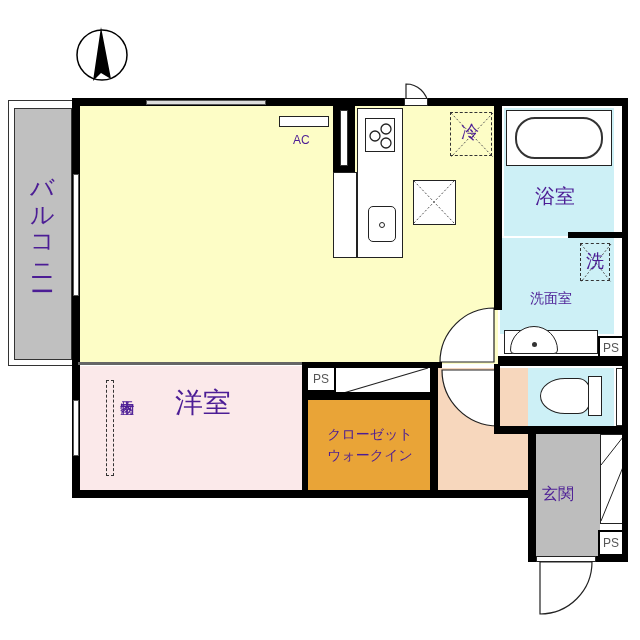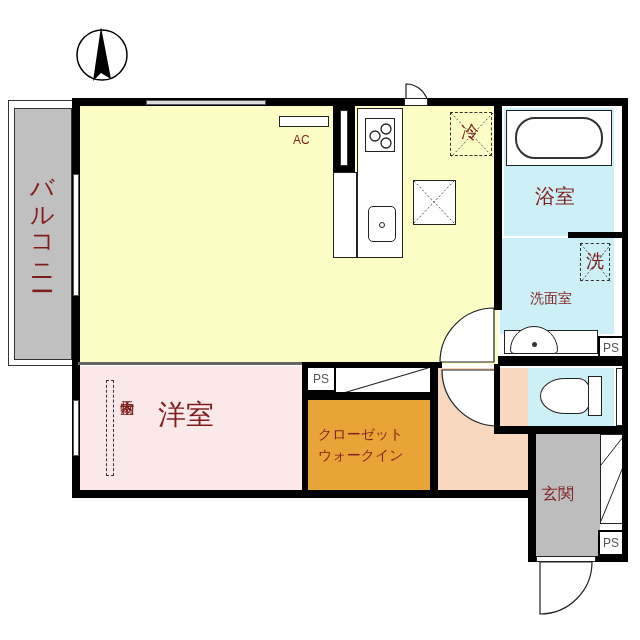--- a/index.html
+++ b/index.html
@@ -1,20 +1,20 @@
 <!DOCTYPE html>
 <html><head>
 <meta charset="utf-8">
 <style>
   html, body { margin:0; padding:0; background:#ffffff; }
   body { width:640px; height:640px; position:relative; overflow:hidden; font-family:"DejaVu Sans", sans-serif; }
   .abs { position:absolute; box-sizing:border-box; }
   .wall { position:absolute; background:#000; }
   .room { position:absolute; box-sizing:border-box; }
-  .lbl { position:absolute; color:#7f1d1d; line-height:1.05; white-space:nowrap; }
+  .lbl { position:absolute; color:#4c1d95; text-align:center; line-height:1.05; white-space:nowrap; }
   .vtext { writing-mode: vertical-rl; text-orientation: upright; letter-spacing:2px; }
   .fix { position:absolute; box-sizing:border-box; border:1.5px solid #222; background:#fff; }
   .ps { position:absolute; box-sizing:border-box; background:#fff; border:2px solid #000; font-size:12px; color:#555; text-align:center; font-family:"Liberation Sans", sans-serif; }
   .dash { position:absolute; box-sizing:border-box; border:1.5px dashed #333; }
   svg { position:absolute; overflow:visible; }
 </style>
 </head>
 <body>
 
 <div class="abs" style="left:74px;top:26px;width:56px;height:56px;">
@@ -89,21 +89,21 @@
 <div class="ps" style="left:598px;top:336px;width:26px;height:24px;line-height:20px;">PS</div>
 
 <div class="room" style="left:502px;top:368px;width:112px;height:58px;background:#cdf0f6;"></div>
 <div class="abs" style="left:540px;top:378px;width:50px;height:36px;border:1.5px solid #222;border-radius:50% 12px 12px 50%;background:#fff;"></div>
 <div class="fix" style="left:588px;top:376px;width:14px;height:40px;"></div>
 <div class="fix" style="left:616px;top:368px;width:8px;height:58px;"></div>
 
 <div class="room" style="left:78px;top:366px;width:228px;height:124px;background:#fbe9ea;"></div>
 <div class="dash" style="left:106px;top:380px;width:8px;height:96px;"></div>
 <div class="lbl vtext" style="left:120px;top:390px;font-size:14px;letter-spacing:0;">室内物干</div>
-<div class="lbl" style="left:158px;top:400px;width:90px;font-size:28px;">
+<div class="lbl" style="left:158px;top:388px;width:90px;font-size:28px;">
   <div>洋室</div>
 </div>
 
 <div class="room" style="left:308px;top:400px;width:124px;height:90px;background:#e9a437;"></div>
 <div class="lbl" style="left:318px;top:424px;width:104px;font-size:14px;line-height:1.5;">
   <div>クローゼット</div>
   <div>ウォークイン</div>
 </div>
 <div class="ps" style="left:306px;top:366px;width:30px;height:26px;line-height:22px;">PS</div>
 <div class="fix" style="left:340px;top:366px;width:90px;height:28px;border:none;">

